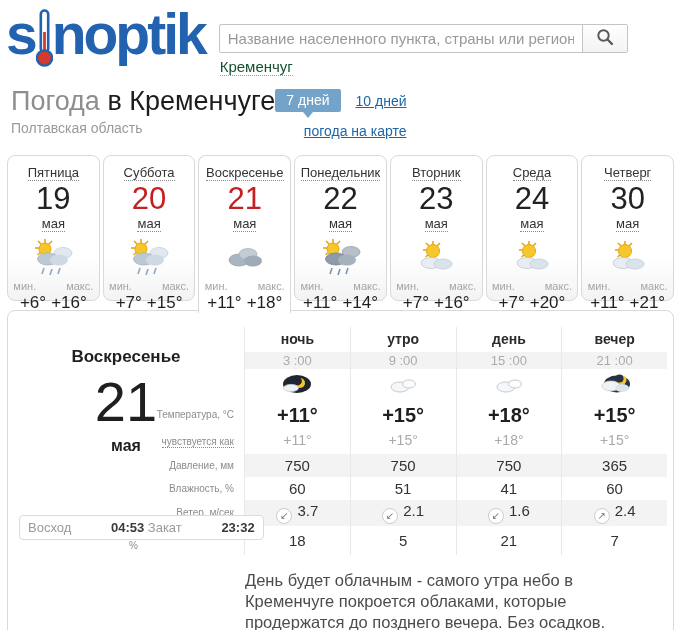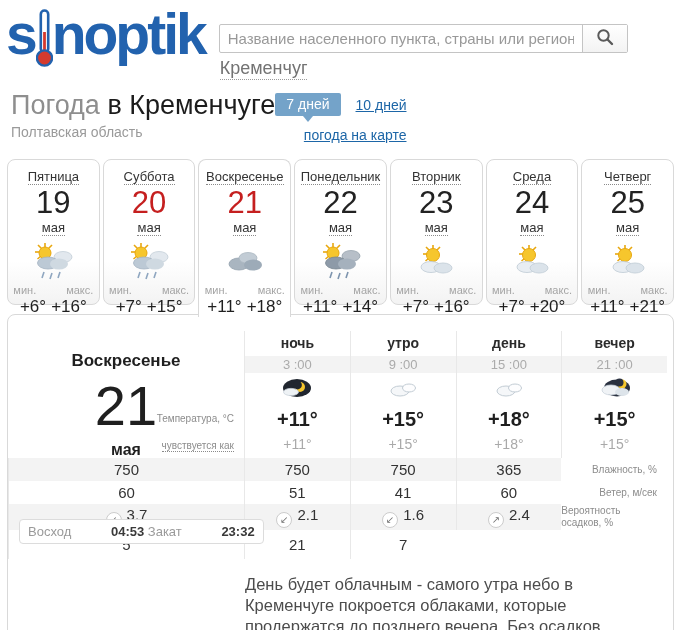--- a/index.html
+++ b/index.html
@@ -12,21 +12,21 @@
   .logo { display: flex; align-items: flex-start; cursor: pointer; text-decoration: none; }
   .logo-text { font-size: 57px; font-weight: bold; color: #2262ae; line-height: 56px; letter-spacing: -3px; }
   .logo-thermo { margin: 2px -1px 0 1px; }
   .search-col { margin-left: 14px; padding-top: 18px; }
   .search-bar { display: flex; width: 409px; height: 29px; border: 1px solid #c4c4c4; border-radius: 2px; background: #fff; }
   .search-bar input { flex: 1; border: none; outline: none; padding: 0 8px; font-size: 15px; color: #333;
                       font-family: "Liberation Sans", sans-serif; background: transparent; }
   .search-bar input::placeholder { color: #999; }
   .search-btn { width: 45px; border: none; border-left: 1px solid #c4c4c4; background: linear-gradient(#ffffff,#f3f3f3);
                 cursor: pointer; display: flex; align-items: center; justify-content: center; }
-  .recent-link { display: inline-block; margin: 5px 0 0 1px; font-size: 18px; color: #737373;
+  .recent-link { display: inline-block; margin: 5px 0 0 1px; font-size: 15px; color: #14532d;
                  text-decoration: none; border-bottom: 1px dotted #9b9b9b; cursor: pointer; }
 
   
   .title-row { display: flex; padding: 10px 12px 0 11px; }
   .page-title { margin: 0; font-size: 27px; font-weight: 400; line-height: 30px; }
   .t-gray { color: #8e8e8e; }
   .t-dark { color: #1c1c1c; }
   .region { margin-top: 4px; font-size: 14px; color: #9a9a9a; }
   .links-col { text-align: right; padding-top: 3px; }
   .tabs-row { display: flex; align-items: center; gap: 15px; justify-content: flex-end; }
@@ -296,21 +296,21 @@
       <span class="tpl-minlabel">мин.</span>
       <span class="tpl-maxlabel">макс.</span>
     </div>
     <div class="mm-temps">
       <span class="tpl-min">+7°</span>
       <span class="tpl-max">+20°</span>
     </div>
   </div>
       <div class="day-card">
     <div class="day-name"><span class="dotted tpl-name">Четверг</span></div>
-    <div class="day-date tpl-date">25</div>
+    <div class="day-date tpl-date">30</div>
     <div class="day-month"><span class="dotted tpl-month">мая</span></div>
     <div class="day-icon tpl-icon">
           <svg width="46" height="36" viewBox="0 0 46 36">
             <g stroke="#e8a70f" stroke-width="1.6">
               <line x1="20" y1="2" x2="20" y2="7"></line>
               <line x1="10" y1="11" x2="15" y2="11"></line>
               <line x1="13" y1="4" x2="16.5" y2="7.5"></line>
               <line x1="27" y1="4" x2="23.5" y2="7.5"></line>
               <line x1="12.5" y1="18" x2="16" y2="15"></line>
             </g>
@@ -391,20 +391,23 @@
         <div class="cell r-temp">+15°</div>
         <div class="cell r-temp">+18°</div>
         <div class="cell r-temp">+15°</div>
         <div class="label-cell">
           <span class="dotted">чувствуется как</span>
         </div>
         <div class="cell r-feels">+11°</div>
         <div class="cell r-feels">+15°</div>
         <div class="cell r-feels">+18°</div>
         <div class="cell r-feels">+15°</div>
+        <div class="label-cell">
+          <span>Давление, мм</span>
+        </div>
         <div class="cell r-press band">750</div>
         <div class="cell r-press band">750</div>
         <div class="cell r-press band">750</div>
         <div class="cell r-press band">365</div>
         <div class="label-cell">
           <span>Влажность, %</span>
         </div>
         <div class="cell r-hum">60</div>
         <div class="cell r-hum">51</div>
         <div class="cell r-hum">41</div>
@@ -412,20 +415,21 @@
         <div class="label-cell">
           <span>Ветер, м/сек</span>
         </div>
         <div class="cell r-wind band"><span class="wind-circle">↙</span><span>3.7</span></div>
         <div class="cell r-wind band"><span class="wind-circle">↙</span><span>2.1</span></div>
         <div class="cell r-wind band"><span class="wind-circle">↙</span><span>1.6</span></div>
         <div class="cell r-wind band"><span class="wind-circle">↗</span><span>2.4</span></div>
         <div class="label-cell">
           <span class="label-narrow">Вероятность осадков, %</span>
         </div>
+        <div class="cell r-precip">18</div>
         <div class="cell r-precip">5</div>
         <div class="cell r-precip">21</div>
         <div class="cell r-precip">7</div>
       </div>
 
     <div class="description">День будет облачным - самого утра небо в Кременчуге покроется облаками, которые продержатся до позднего вечера. Без осадков.</div>
   </div>
 
 </div>
 

